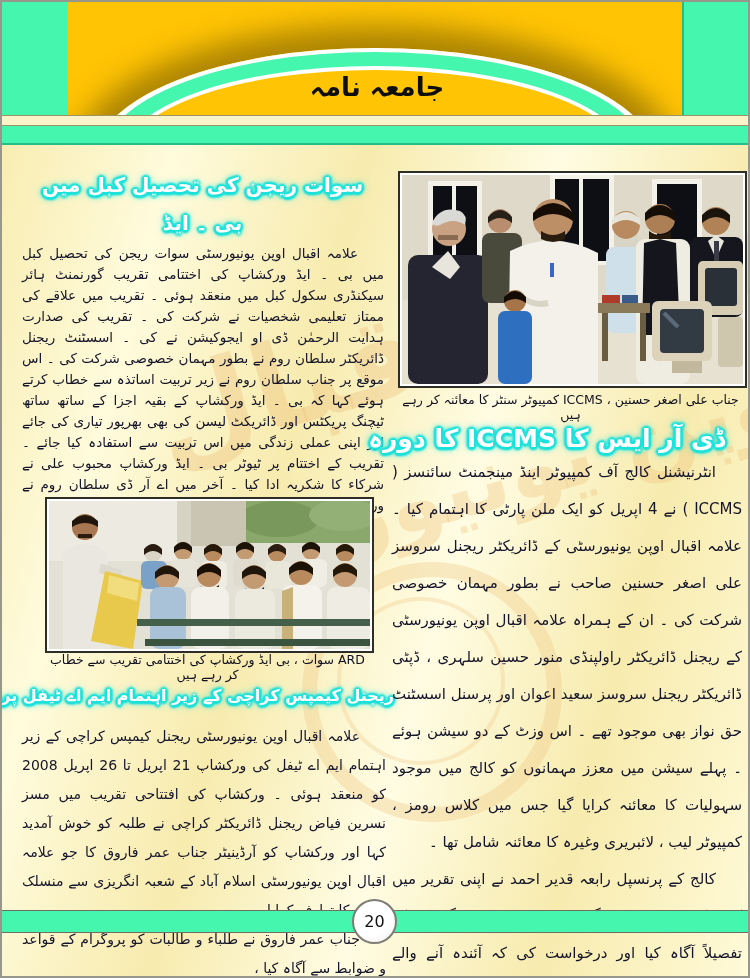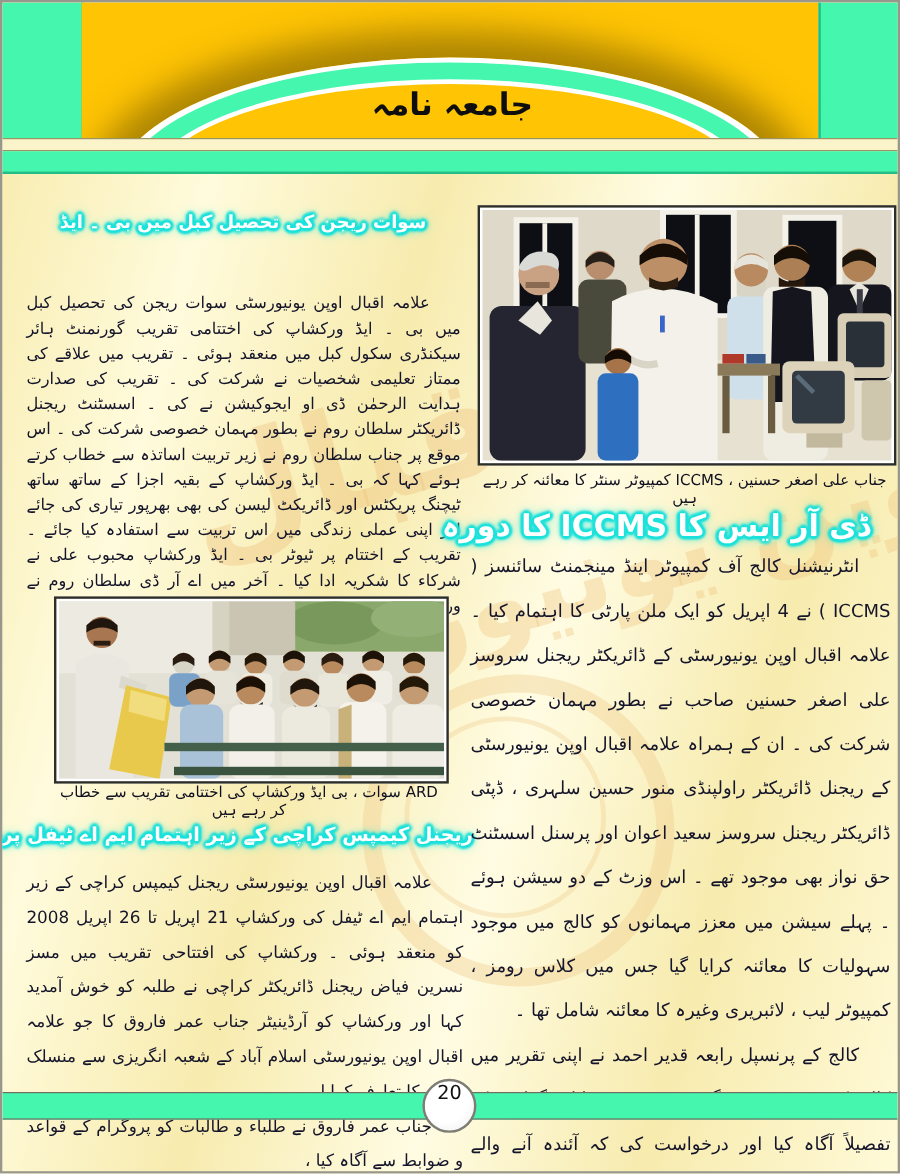--- a/index.html
+++ b/index.html
@@ -39,21 +39,21 @@
   .wm-ring{position:absolute;left:180px;top:300px;width:230px;height:230px;border-radius:50%;
     border:15px solid rgba(238,196,128,.34);}
   .wm-ring-inner{position:absolute;left:215px;top:335px;width:160px;height:160px;border-radius:50%;
     border:4px solid rgba(238,196,128,.30);}
   
   .glow{
     color:#ffffff;font-weight:bold;direction:rtl;text-align:center;z-index:3;position:absolute;
     text-shadow:0 0 3px #1ee2dc,0 0 6px #1ee2dc,0 0 10px #2ae8e0,
       1.5px 1.5px 2px #17dfd8,-1.5px -1.5px 2px #17dfd8,1.5px -1.5px 2px #17dfd8,-1.5px 1.5px 2px #17dfd8,
       0 2.5px 2px #17dfd8,0 -2.5px 2px #17dfd8,2.5px 0 2px #17dfd8,-2.5px 0 2px #17dfd8;}
-  .h-swat{left:23px;top:164px;width:355px;font-size:15px;line-height:38px;}
+  .h-swat{left:23px;top:164px;width:355px;font-size:20px;line-height:38px;}
   .h-iccms{left:423px;top:422px;width:300px;font-size:25px;white-space:nowrap;}
   .h-karachi{left:12px;top:684px;width:380px;font-size:16px;white-space:nowrap;}
   
   .utext{position:absolute;direction:rtl;text-align:justify;color:#14142a;z-index:3;}
   .utext p{margin:0;text-indent:26px;}
   .t-swat{left:20px;top:241px;width:362px;font-size:13.5px;line-height:21px;}
   .t-karachi{left:20px;top:720px;width:364px;font-size:14px;line-height:29px;}
   .t-iccms{left:390px;top:452px;width:350px;font-size:15px;line-height:37px;}
   
   .photo{position:absolute;background:#ffffff;padding:2px;border:2px solid #2e2e28;z-index:3;}
@@ -61,21 +61,21 @@
   .photo-computers{left:396px;top:169px;}
   .photo-audience{left:43px;top:495px;}
   .caption{position:absolute;direction:rtl;text-align:center;font-size:12.5px;color:#101020;z-index:3;}
   .cap-computers{left:396px;top:390px;width:345px;}
   .cap-audience{left:43px;top:650px;width:325px;}
   
   .footer-bar{position:absolute;left:0;top:908px;width:746px;height:23px;background:#45f6ae;
     border-top:1px solid #6e6e64;border-bottom:1px solid #6e6e64;box-sizing:border-box;z-index:4;}
   .page-circle{position:absolute;left:350px;top:897px;width:45px;height:45px;border-radius:50%;
     background:radial-gradient(circle at 40% 35%,#ffffff 55%,#ececec);border:2px solid #7d7d75;
-    box-sizing:border-box;z-index:5;display:flex;justify-content:center;
+    box-sizing:border-box;z-index:5;display:flex;align-items:center;justify-content:center;
     font-size:16px;color:#111;}
 </style>
 </head>
 <body>
 
 <div id="page">
 
   <div class="hdr-side left"></div>
   <div class="hdr-gold">
     <div class="arc arc-shadow"></div>

